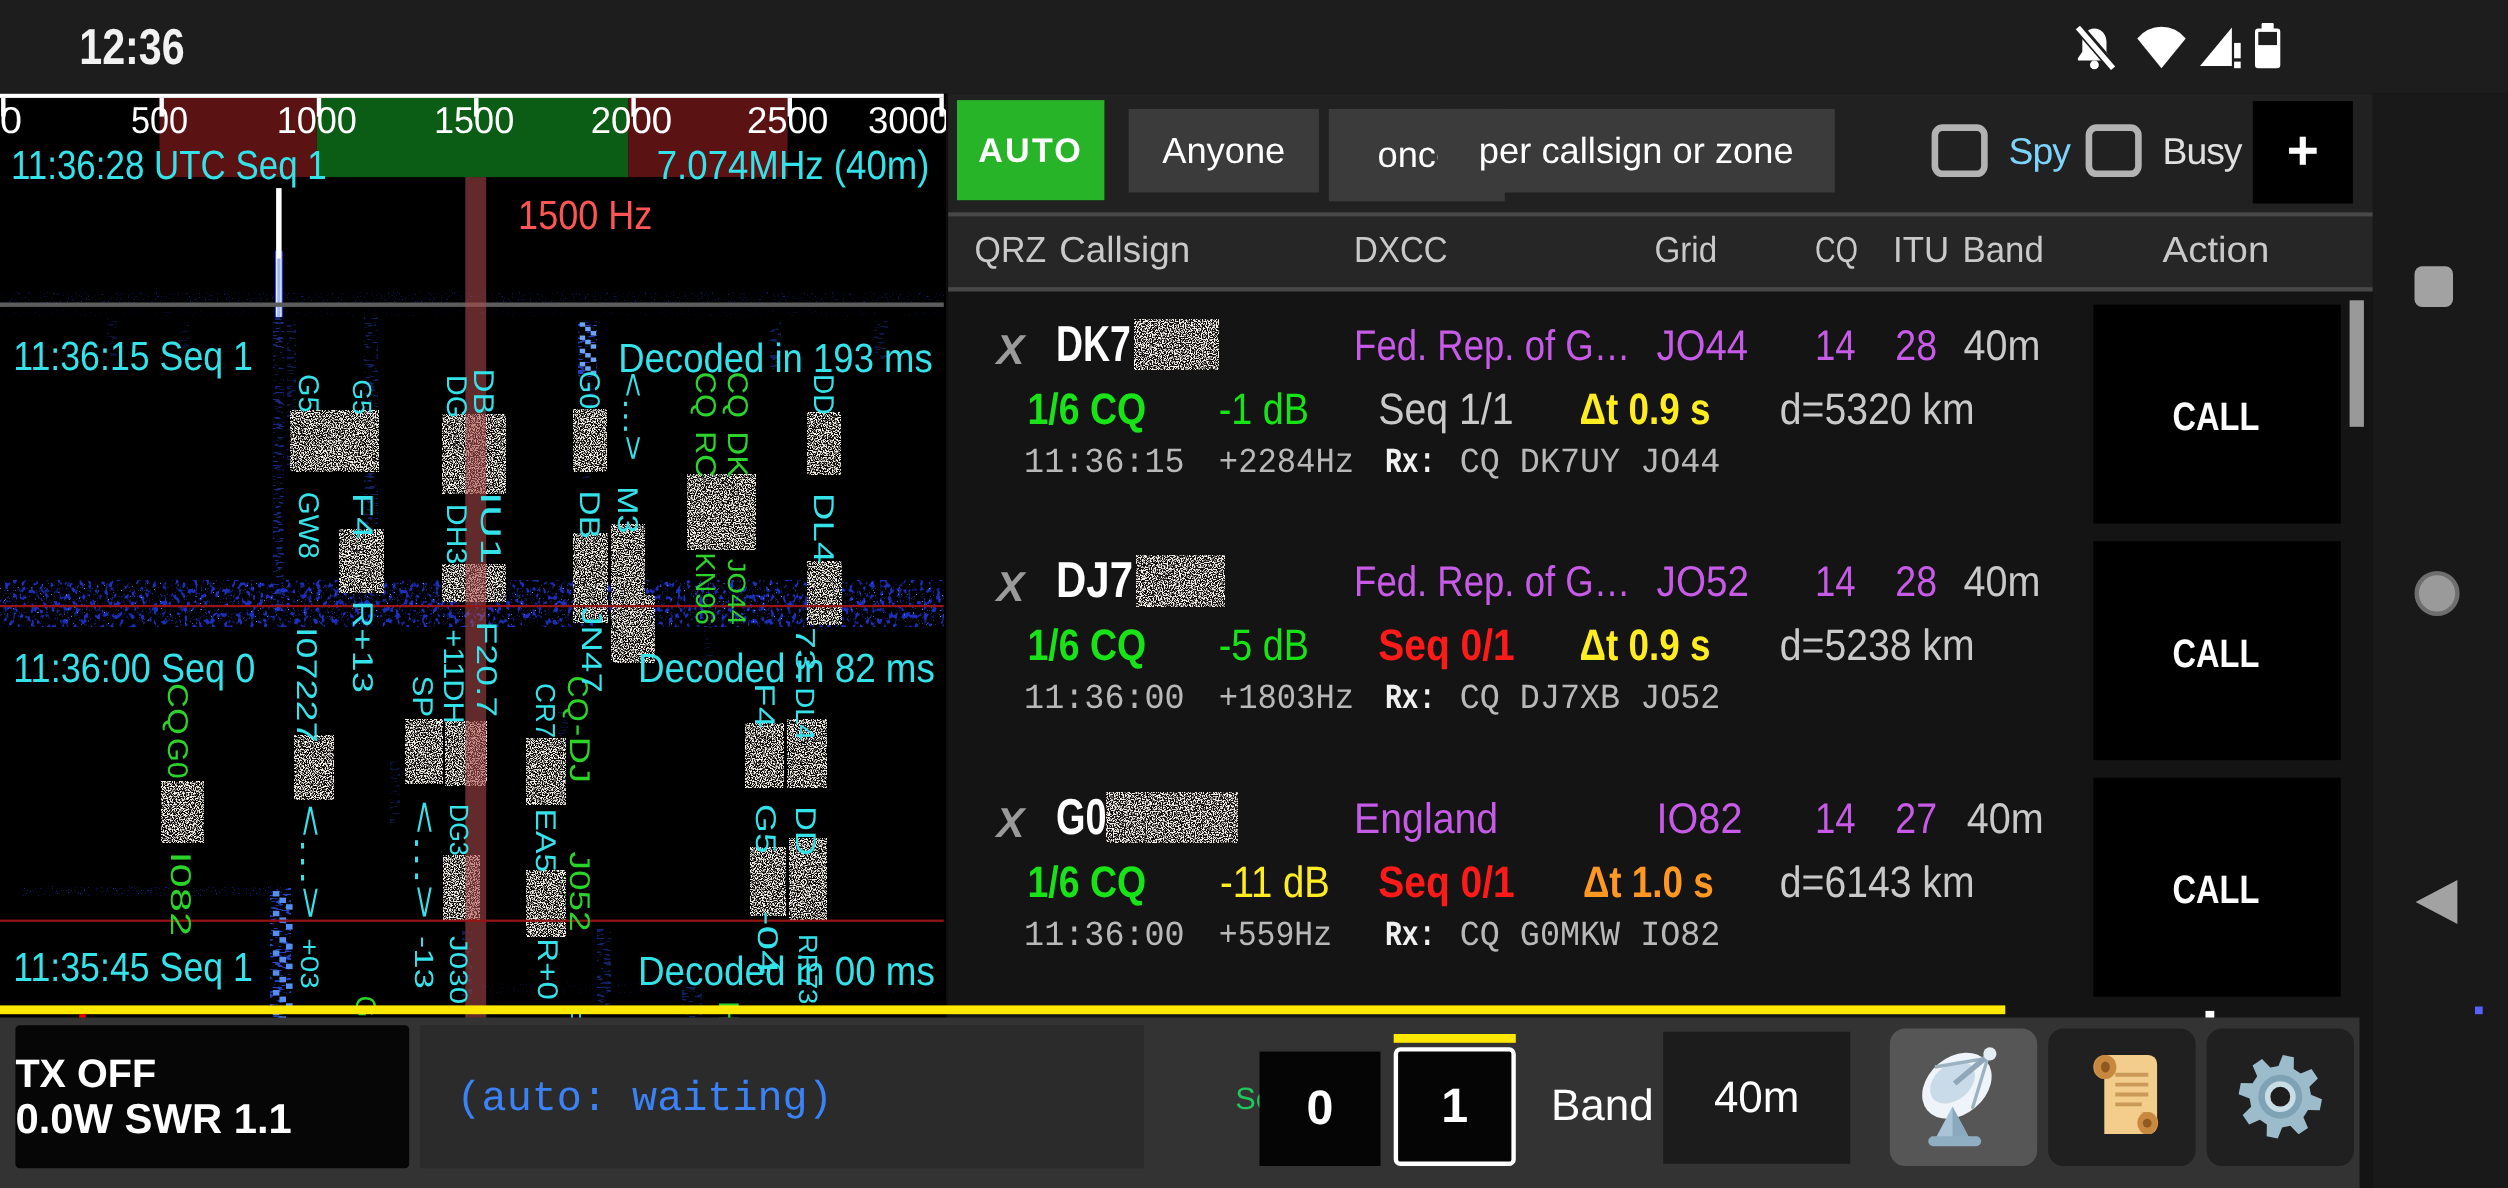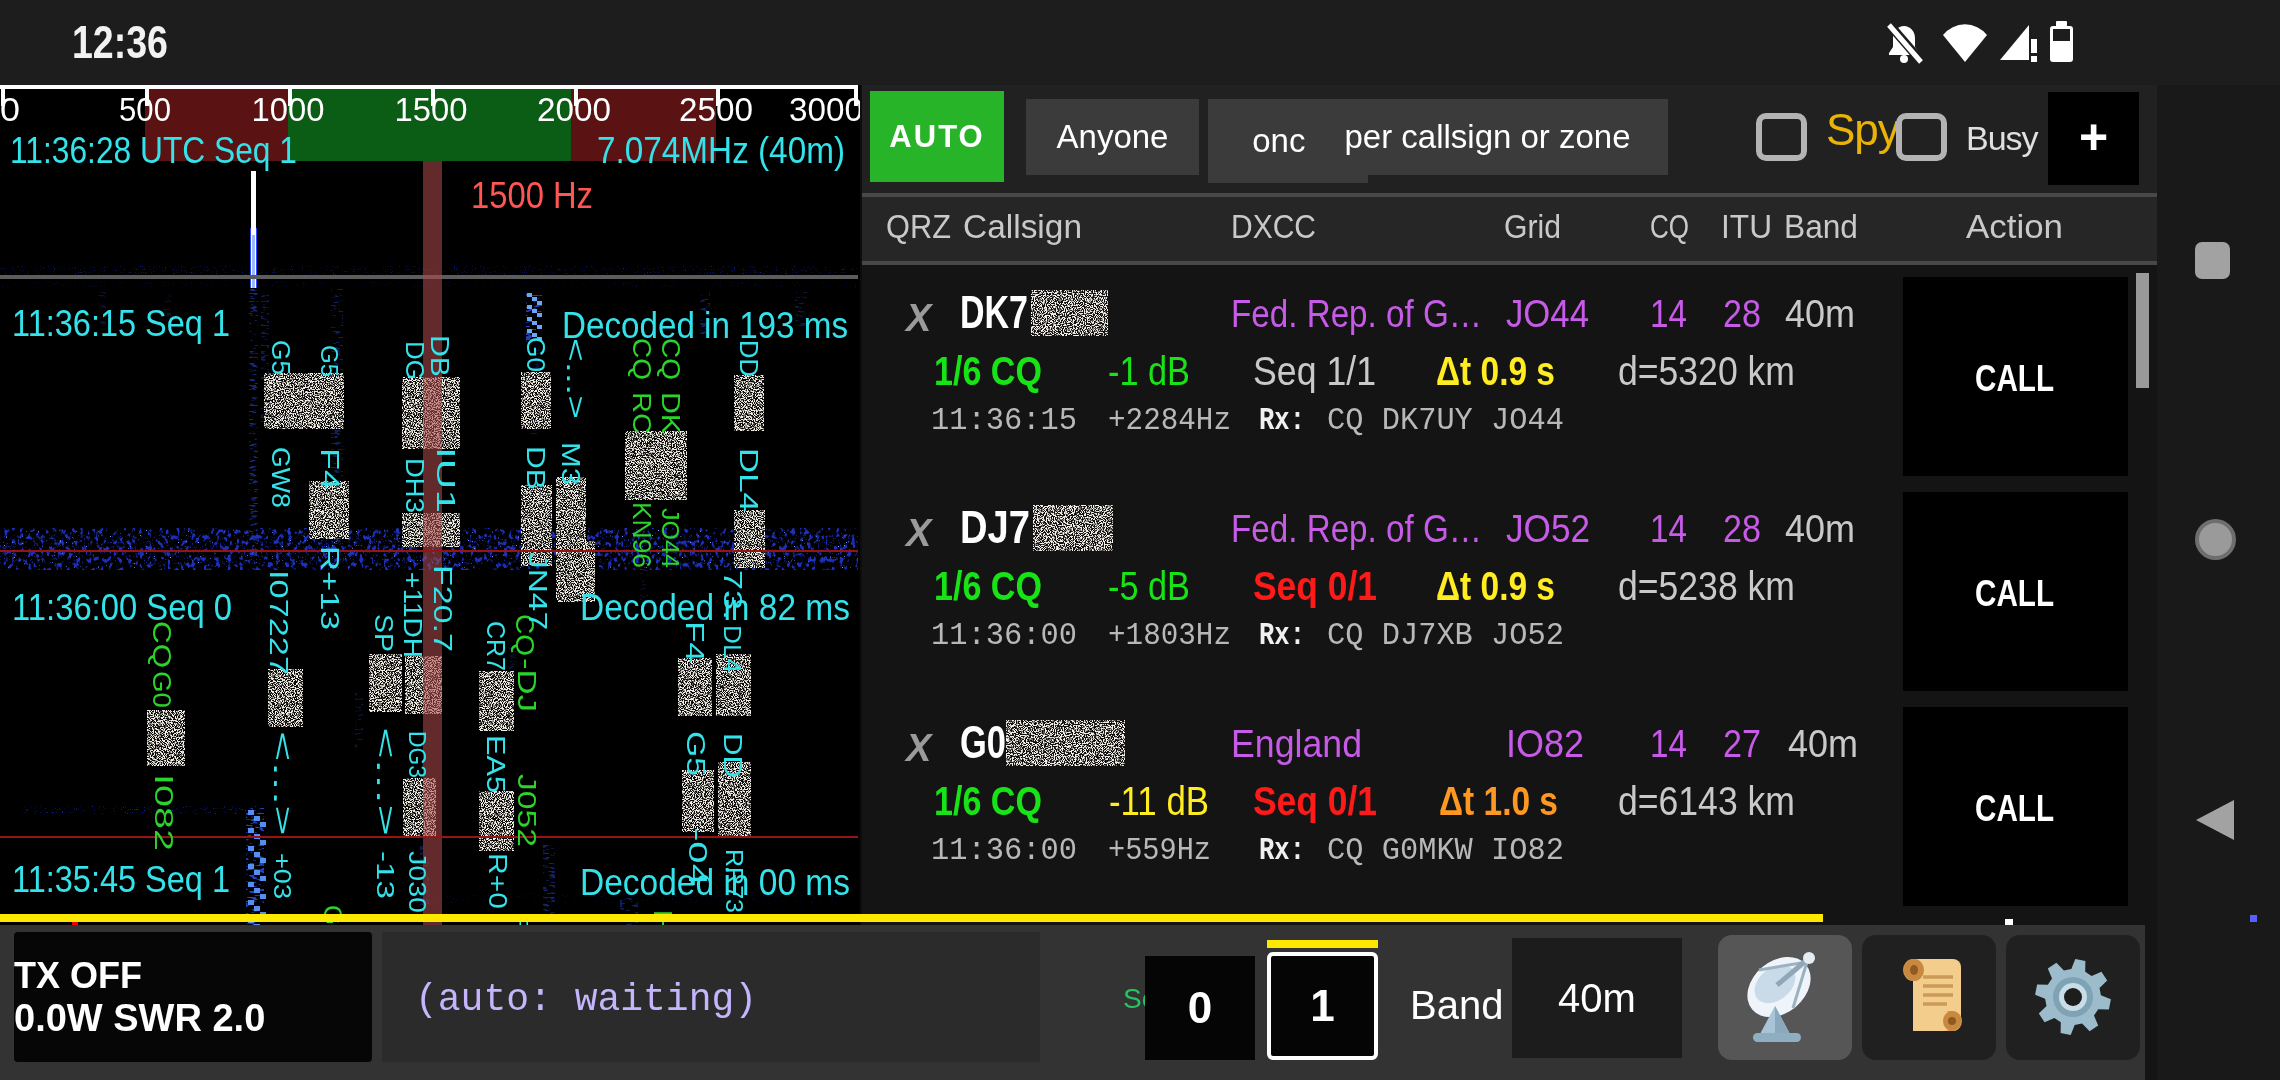--- a/index.html
+++ b/index.html
@@ -235,21 +235,21 @@
 <text transform="rotate(90 654 825)" x="654" y="825" font-size="26" fill="#2bd32b" textLength="20" lengthAdjust="spacingAndGlyphs">H</text>
 </svg>
 <div class="a" style="left:862px;top:85px;width:1295px;height:995px;background:#141414"></div>
 <div class="a" style="left:2157px;top:85px;width:123px;height:995px;background:#191919"></div>
 <div class="a" style="left:862px;top:85px;width:1295px;height:108px;background:#212121"></div>
 <div class="a" style="left:870px;top:91px;width:134px;height:91px;background:#28b428;color:#fff;font-size:31px;font-weight:bold;letter-spacing:2px;display:flex;align-items:center;justify-content:center">AUTO</div>
 <div class="a" style="left:1026px;top:99px;width:173px;height:76px;background:#3b3b3b;color:#fff;font-size:33px;display:flex;align-items:center;justify-content:center">Anyone</div>
 <div class="a" style="left:1208px;top:99px;width:160px;height:84px;background:#3b3b3b;color:#fff;font-size:33px;display:flex;align-items:center;justify-content:center">once</div>
 <div class="a" style="left:1307px;top:99px;width:361px;height:76px;background:#3b3b3b;color:#fff;font-size:33px;display:flex;align-items:center;justify-content:center">per callsign or zone</div>
 <div class="a" style="left:1756px;top:113px;width:51px;height:48px;border:6px solid #b3b3b3;border-radius:10px"></div>
-<div class="a" style="left:1826px;top:105px;font-size:44px;color:#eab308;letter-spacing:-1px">Spy</div>
+<div class="a" style="left:1826px;top:119px;font-size:34px;color:#7dd3fc;letter-spacing:-1px">Spy</div>
 <div class="a" style="left:1896px;top:113px;width:51px;height:48px;border:6px solid #b3b3b3;border-radius:10px"></div>
 <div class="a" style="left:1966px;top:119px;font-size:34px;color:#e0e0e0;letter-spacing:-1px">Busy</div>
 <div class="a" style="left:2048px;top:92px;width:91px;height:93px;background:#000;color:#fff;font-size:50px;font-weight:bold;display:flex;align-items:center;justify-content:center">
     <span style="margin-top:-4px">+</span>
   </div>
 <div class="a" style="left:862px;top:193px;width:1295px;height:4px;background:#484848"></div>
 <div class="a" style="left:862px;top:197px;width:1295px;height:64px;background:#262626"></div>
 <div class="a" style="left:862px;top:261px;width:1295px;height:4px;background:#484848"></div>
 <div class="a" style="left:1903px;top:277px;width:225px;height:199px;background:#000"></div>
 <div class="a" style="left:1903px;top:492px;width:225px;height:199px;background:#000"></div>
@@ -328,24 +328,24 @@
 <text x="1259" y="859" font-size="32" fill="#f0f0f0" textLength="46" lengthAdjust="spacingAndGlyphs" font-weight="bold" font-family="Liberation Mono,monospace">Rx:</text>
 <text x="1327" y="859" font-size="32" fill="#b8b8b8" textLength="237" lengthAdjust="spacingAndGlyphs" font-family="Liberation Mono,monospace">CQ G0MKW IO82</text>
 </svg>
 <div class="a" style="left:0;top:914px;width:1823px;height:8px;background:#ffe800"></div>
 <div class="a" style="left:2005px;top:919px;width:8px;height:9px;background:#fff"></div>
 <div class="a" style="left:72px;top:922px;width:6px;height:8px;background:#e00"></div>
 <div class="a" style="left:2250px;top:915px;width:7px;height:7px;background:#5560ff"></div>
 <div class="a" style="left:0;top:925px;width:2145px;height:155px;background:#333"></div>
 <div class="a" style="left:14px;top:932px;width:358px;height:130px;background:#060606;border-radius:4px;color:#fff;display:flex;flex-direction:column;justify-content:center">
     <div style="font-size:36px;font-weight:bold">TX OFF</div>
-    <div style="font-size:38px;font-weight:bold">0.0W SWR 2.0</div>
+    <div style="font-size:38px;font-weight:bold">0.0W SWR 1.1</div>
   </div>
 <div class="a" style="left:382px;top:932px;width:658px;height:130px;background:#2b2b2b"></div>
-<div class="a" style="left:415px;top:978px;font-size:38px;color:#c4b5fd;font-family:'Liberation Mono',monospace">(auto: waiting)</div>
+<div class="a" style="left:415px;top:978px;font-size:38px;color:#3b82f6;font-family:'Liberation Mono',monospace">(auto: waiting)</div>
 <div class="a" style="left:1123px;top:983px;font-size:28px;color:#22c55e">Seq</div>
 <div class="a" style="left:1145px;top:956px;width:110px;height:104px;background:#050505;color:#fff;font-size:44px;font-weight:bold;display:flex;align-items:center;justify-content:center">0</div>
 <div class="a" style="left:1267px;top:940px;width:111px;height:8px;background:#ffe800"></div>
 <div class="a" style="left:1267px;top:952px;width:111px;height:108px;background:#050505;border:4px solid #fff;border-radius:6px;color:#fff;font-size:44px;font-weight:bold;display:flex;align-items:center;justify-content:center">1</div>
 <div class="a" style="left:1410px;top:983px;font-size:40px;color:#fff">Band</div>
 <div class="a" style="left:1512px;top:938px;width:170px;height:120px;background:#1c1c1c;color:#fff;font-size:40px;display:flex;align-items:center;justify-content:center">40m</div>
 <div class="a" style="left:1718px;top:935px;width:134px;height:125px;background:#565656;border-radius:14px"></div>
 <div class="a" style="left:1862px;top:935px;width:134px;height:125px;background:#202020;border-radius:14px"></div>
 <div class="a" style="left:2006px;top:935px;width:134px;height:125px;background:#202020;border-radius:14px"></div>
 <svg class="a" style="left:1735px;top:946px" width="100" height="104" viewBox="0 0 100 104">

